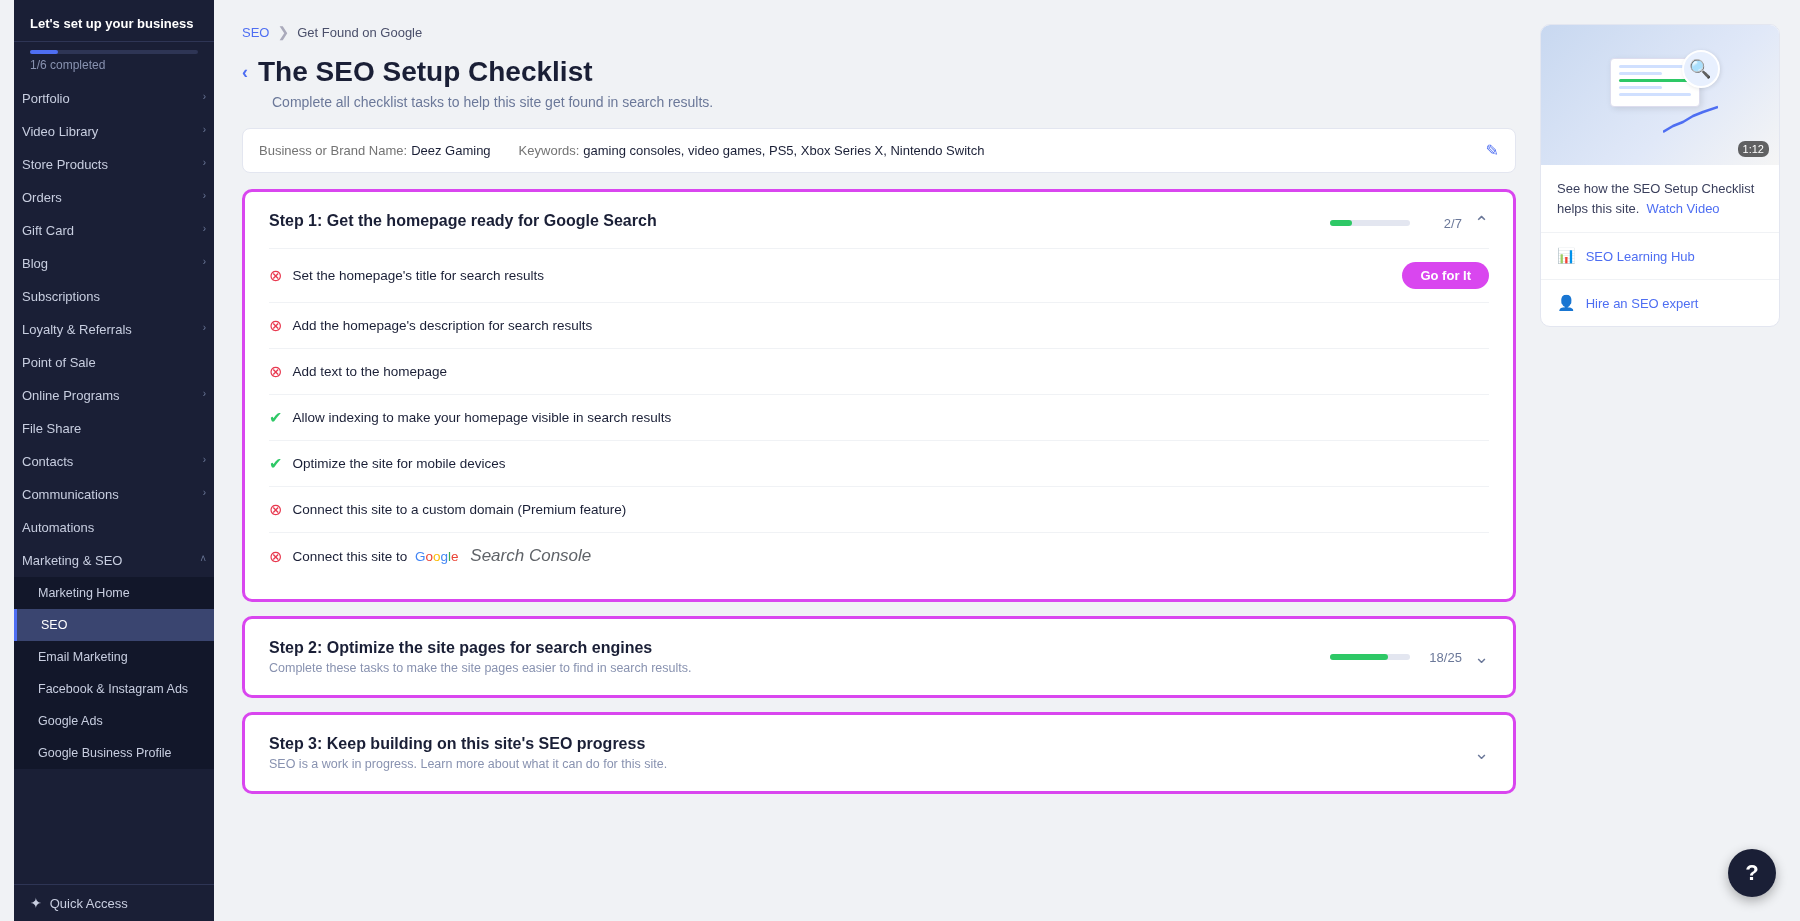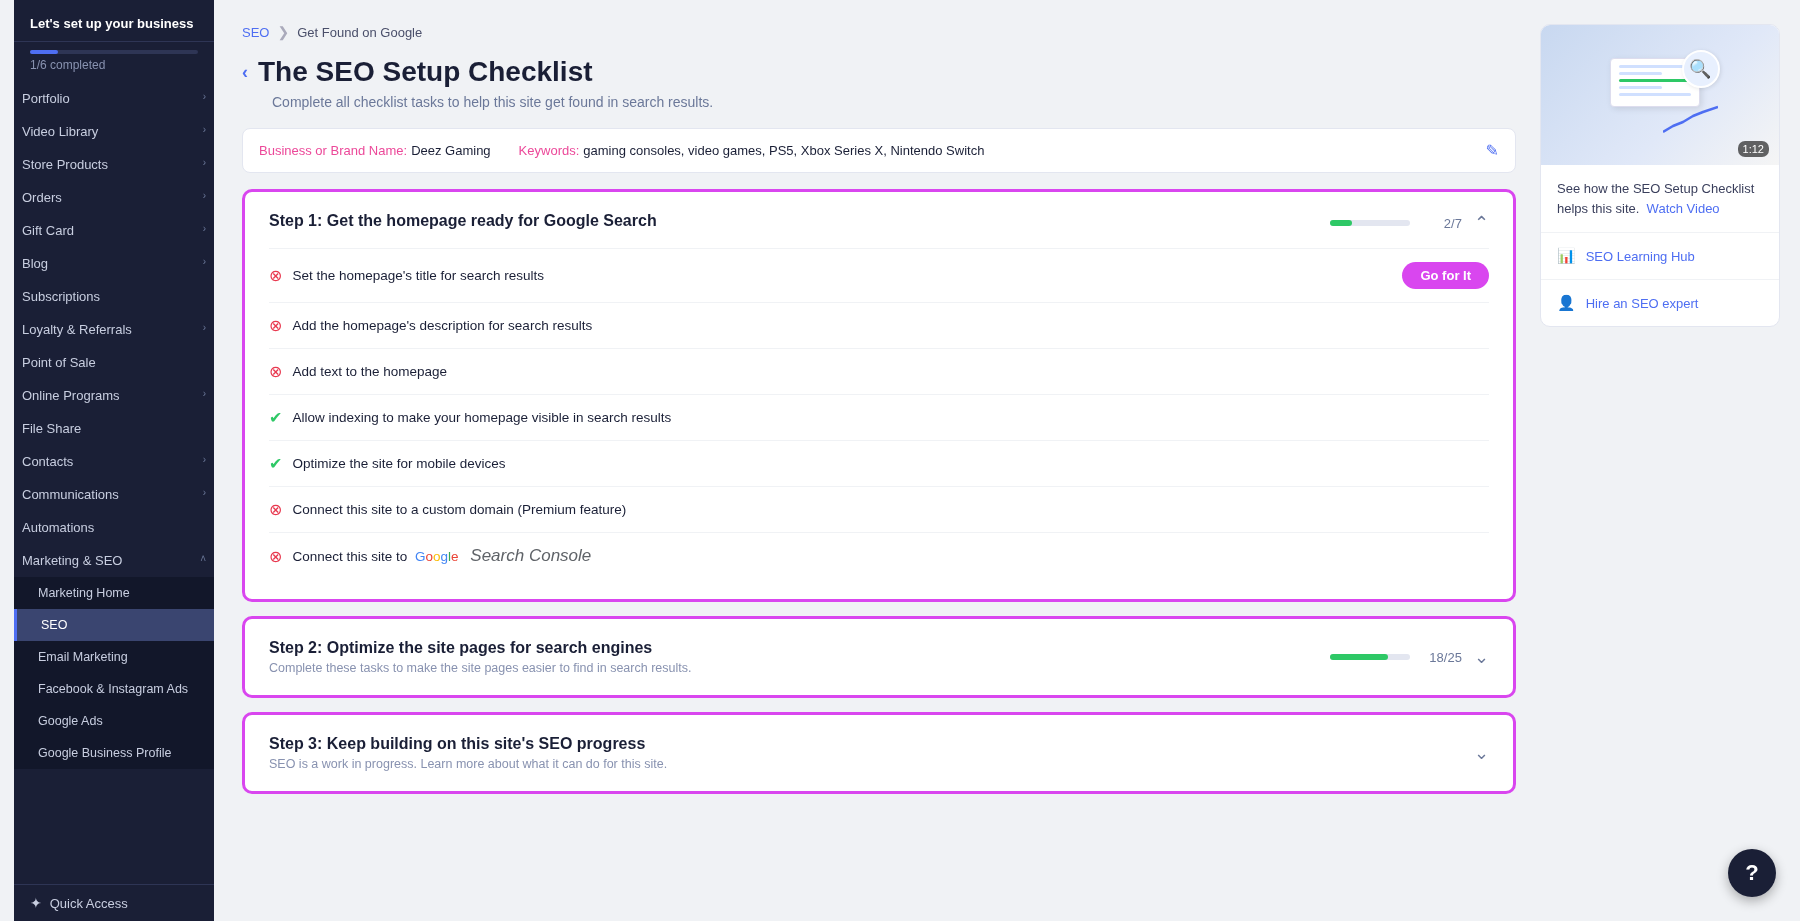--- a/index.html
+++ b/index.html
@@ -103,21 +103,21 @@
       padding: 12px 16px;
       display: flex;
       align-items: center;
       justify-content: space-between;
       margin-bottom: 16px;
       font-size: 13px;
       color: #3a3f5c;
     }
     .info-bar-content { display: flex; gap: 28px; flex-wrap: wrap; }
     .info-bar-item { display: flex; gap: 4px; }
-    .info-bar-label { color: #ec4899; }
+    .info-bar-label { color: #737373; }
     .info-bar-value { color: #1a1f36; font-weight: 500; }
     .info-bar-edit { color: #4e6ef2; cursor: pointer; font-size: 16px; }
 
     
     .step-card {
       background: #fff;
       border: 3px solid #d946ef;
       border-radius: 10px;
       padding: 20px 24px;
       margin-bottom: 14px;

